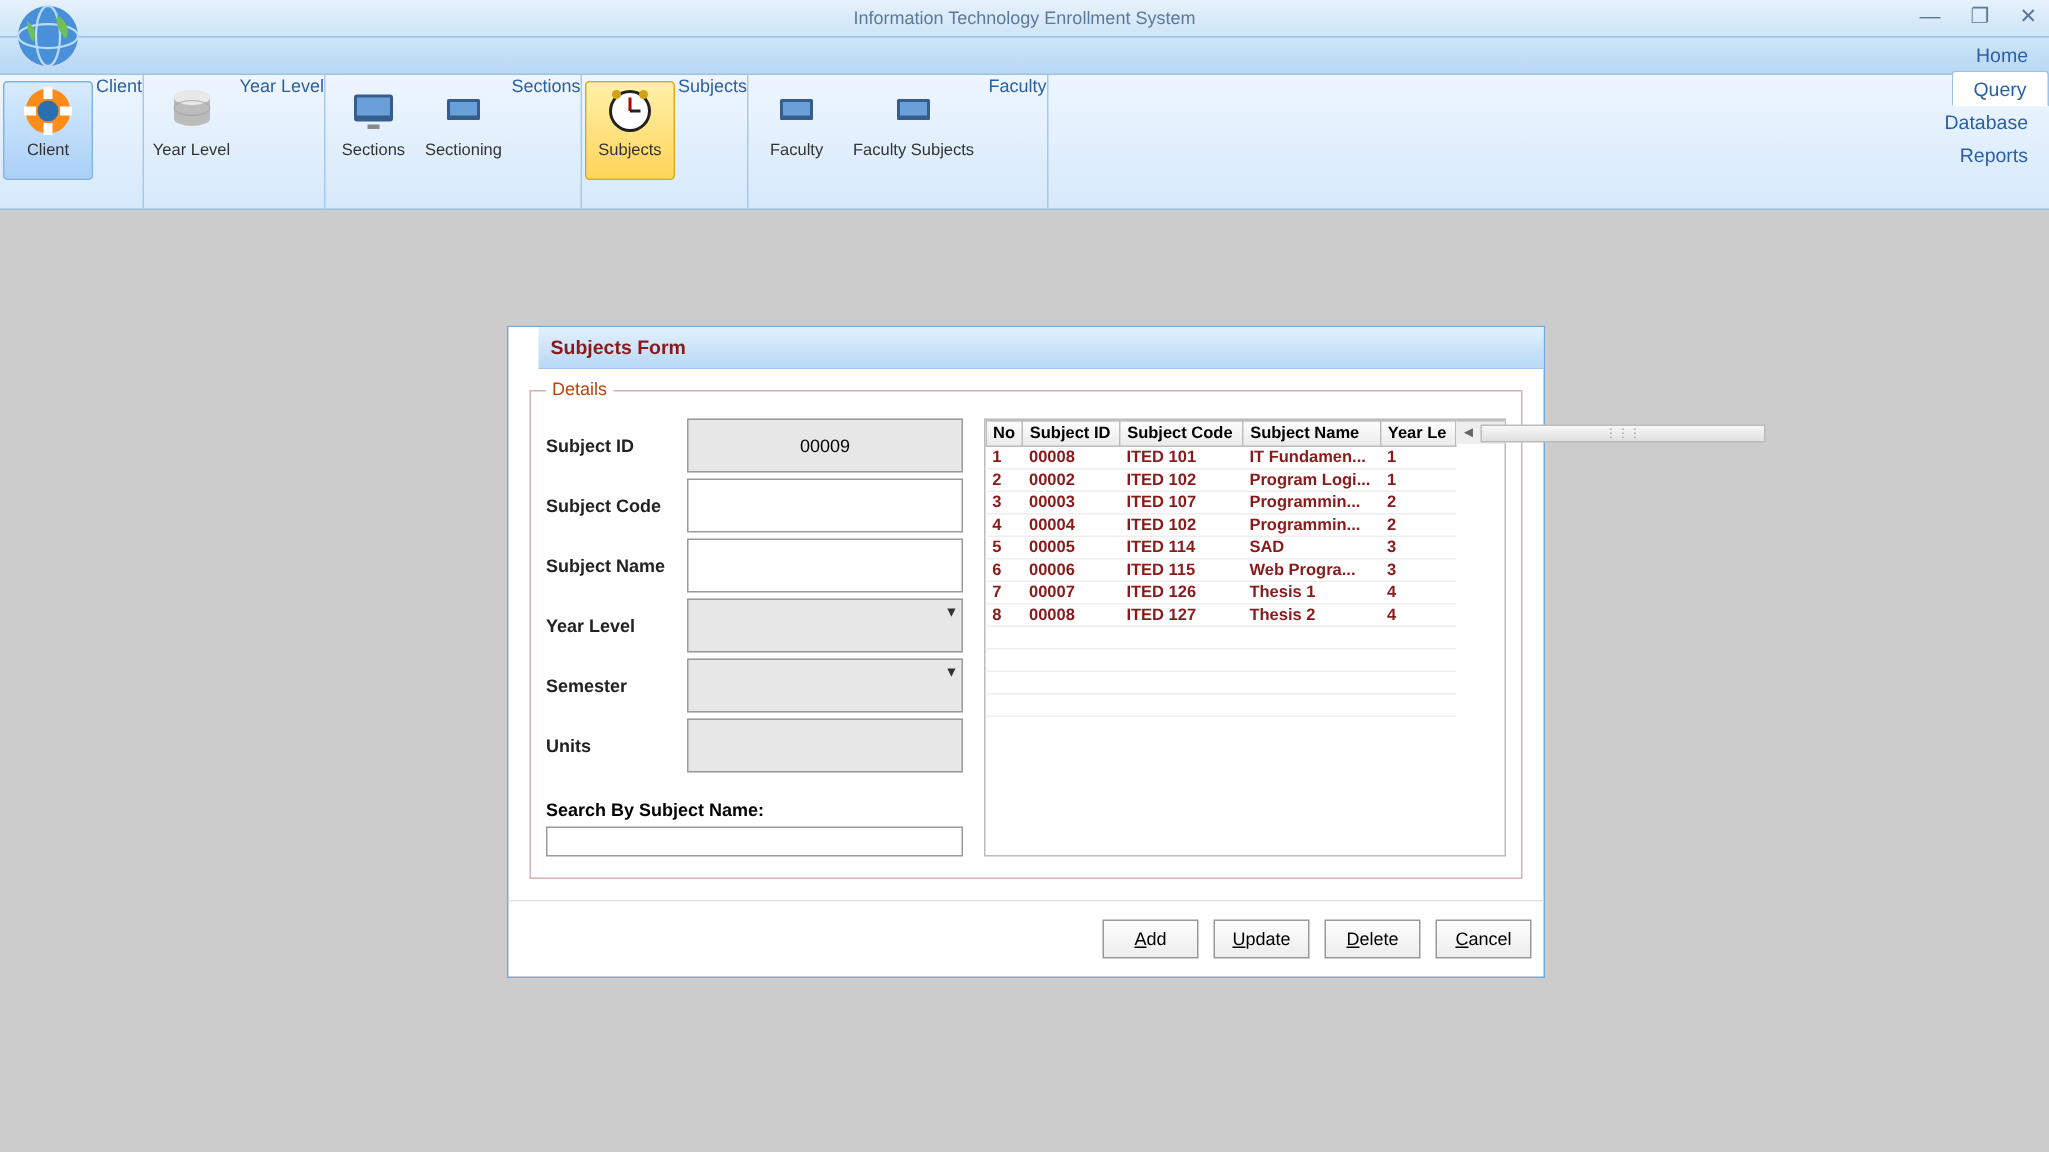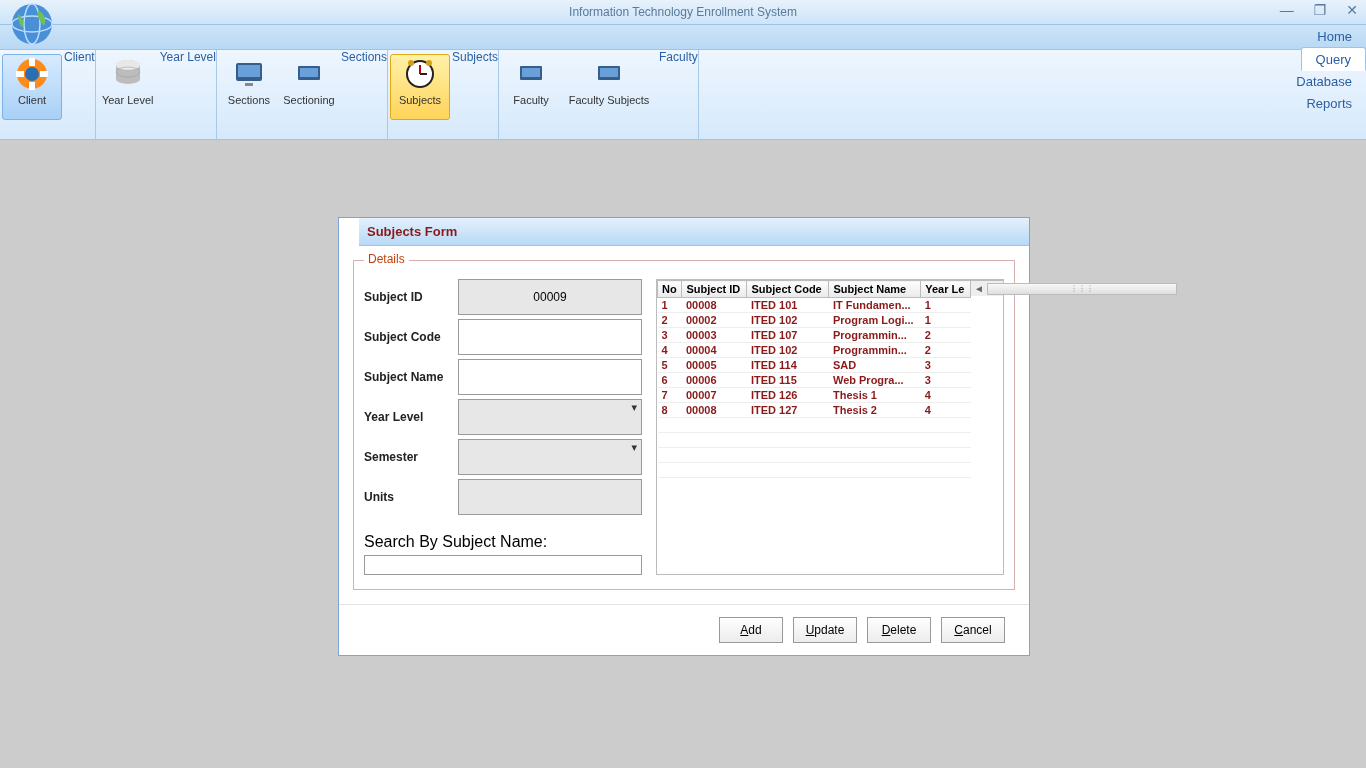--- a/index.html
+++ b/index.html
@@ -36,35 +36,35 @@
 .modal-title { height: 28px; background: linear-gradient(to bottom,#e3f0fd,#b8d9f6); color: #8a1a1a; font-weight: bold; font-size: 13px; display: flex; align-items: center; padding-left: 8px; border-bottom:1px solid #a1c5ea;margin-left:20px; }
 .modal-body { padding: 14px; }
 .details-box { border: 1px solid #d7b0b0; position: relative; padding: 18px 10px 14px 10px; display: flex; }
 .details-legend { position: absolute; top: -9px; left: 10px; background: #fff; color: #c2410c; font-size: 12px; padding: 0 4px; }
 .left-form { width: 278px; }
 .row { display: flex; align-items: center; margin-bottom: 4px; }
 .row label { width: 94px; font-size: 12px; font-weight: bold; color: #222; }
 .row .fld { flex: 1; height: 36px; border: 1px solid #9a9a9a; background: #e7e7e7; font-size: 12px; text-align: center; display:flex; align-items:center; justify-content:center; }
 .row input.fld, .row select.fld { background:#fff; text-align:left; padding:0 3px; }
 .row .readonly { background: #e7e7e7; }
-.search-lbl { font-size: 16px; font-weight: normal; margin-top: 18px; margin-bottom: 4px; }
+.search-lbl { font-size: 12px; font-weight: bold; margin-top: 18px; margin-bottom: 4px; }
 .search-input { width: 100%; height: 20px; border: 1px solid #9a9a9a; background:#fff; }
 
 .right-grid { flex: 1; margin-left: 14px; border: 1px solid #bcbcbc; display:flex; flex-direction:row;justify-content:center; }
 .grid-wrap { flex:1; overflow:hidden; }
 table.grid { width: 100%; border-collapse: collapse; font-size: 11px; }
 table.grid th { background: linear-gradient(to bottom,#fdfdfd,#eaeaea); border: 1px solid #bcbcbc; font-weight: bold; padding: 2px 4px; text-align: left; white-space: nowrap; }
 table.grid td { border-bottom: 1px solid #eee; padding: 1px 4px; color: #8a1a1a; font-weight: bold; white-space: nowrap; }
 table.grid tr.empty td { height: 14px; }
 .hscroll { height: 16px; border-top:1px solid #bcbcbc; display:flex; align-items:center; background:#eee; font-size:10px; color:#666; }
 .hscroll .arrow { width:16px; text-align:center; }
 .hscroll .track { flex:1; background:#eee; position:relative; height:12px; }
 .hscroll .thumb { position:absolute; left:0; top:0; height:12px; width:190px; background: linear-gradient(to bottom,#f8f8f8,#dfdfdf); border:1px solid #bcbcbc; display:flex; align-items:center; justify-content:center; color:#999; font-size:8px; }
 
-.modal-footer { padding: 12px 24px; display:flex; justify-content:flex-end; gap:10px; border-top:1px solid #e3e3e3; }
+.modal-footer { padding: 12px 8px; display:flex; justify-content:flex-end; gap:10px; border-top:1px solid #e3e3e3; }
 .modal-footer button { min-width:64px; height:26px; border:1px solid #999; background:linear-gradient(to bottom,#fefefe,#ececec); font-size:12px; cursor:default; }
 .modal-footer button u { text-decoration: underline; }
 
 
 .select { position:relative; background:#fff; }
 .select::after { content:"▾"; position:absolute; right:4px; top:1px; color:#333; font-size:11px; pointer-events:none; }
 
 
 </style>
 </head>

